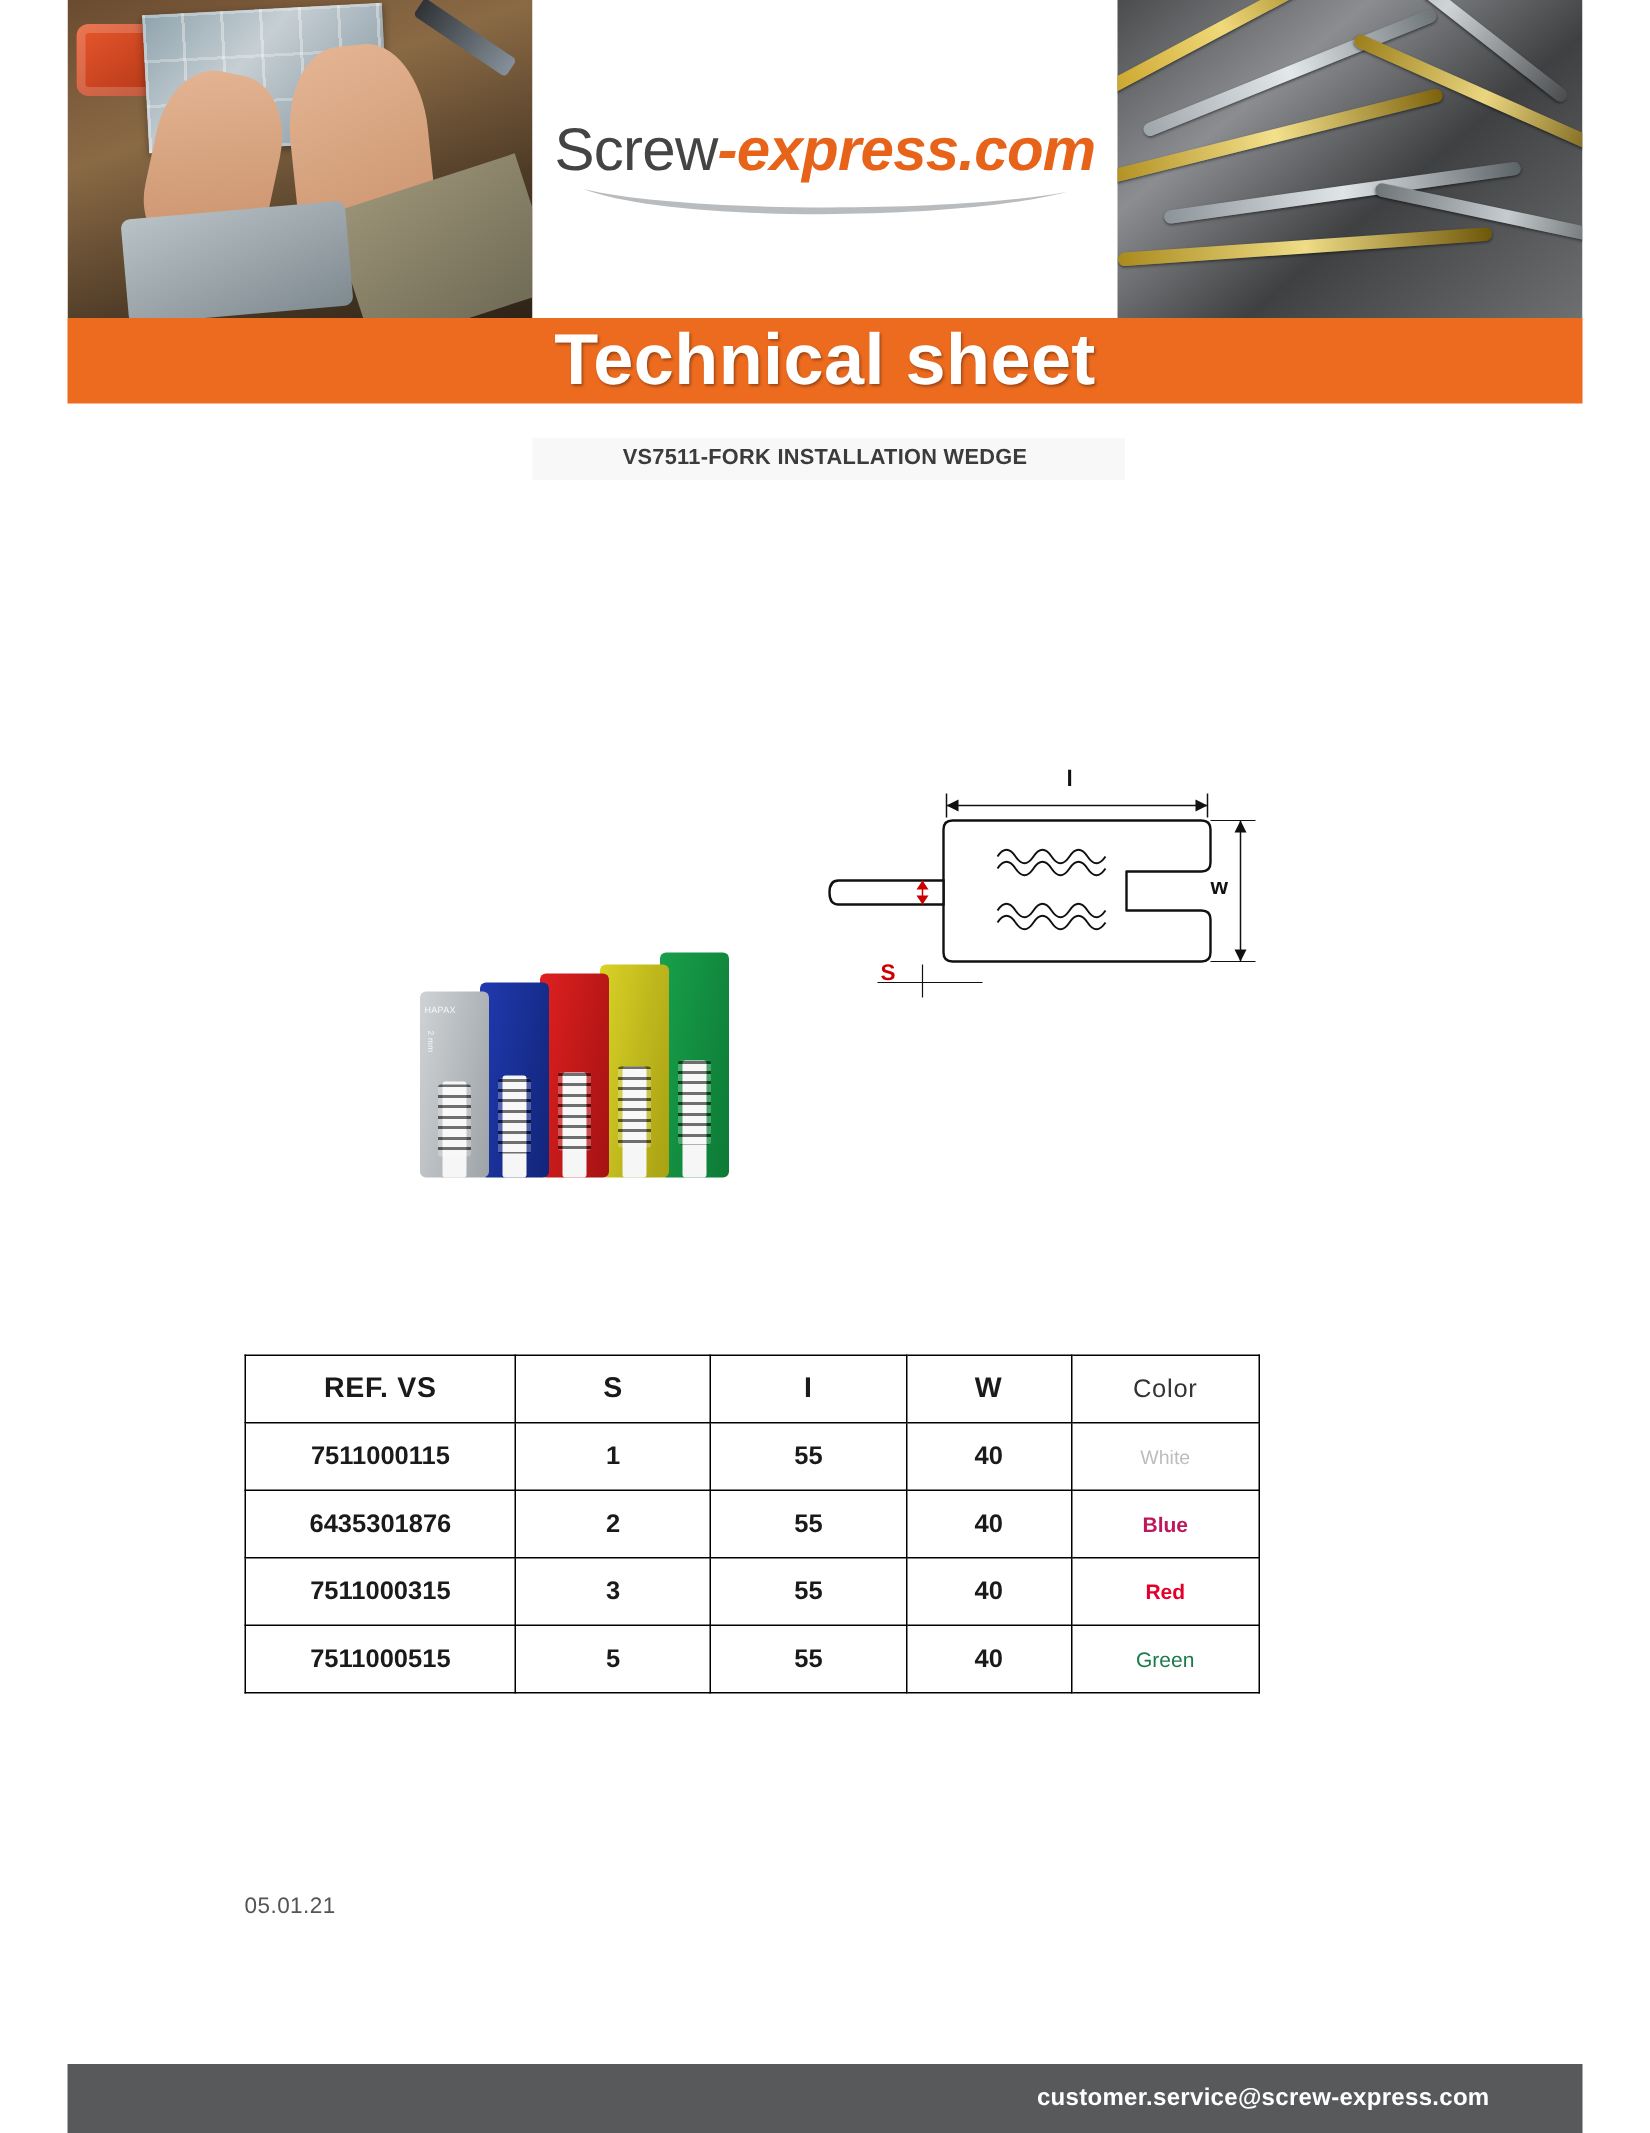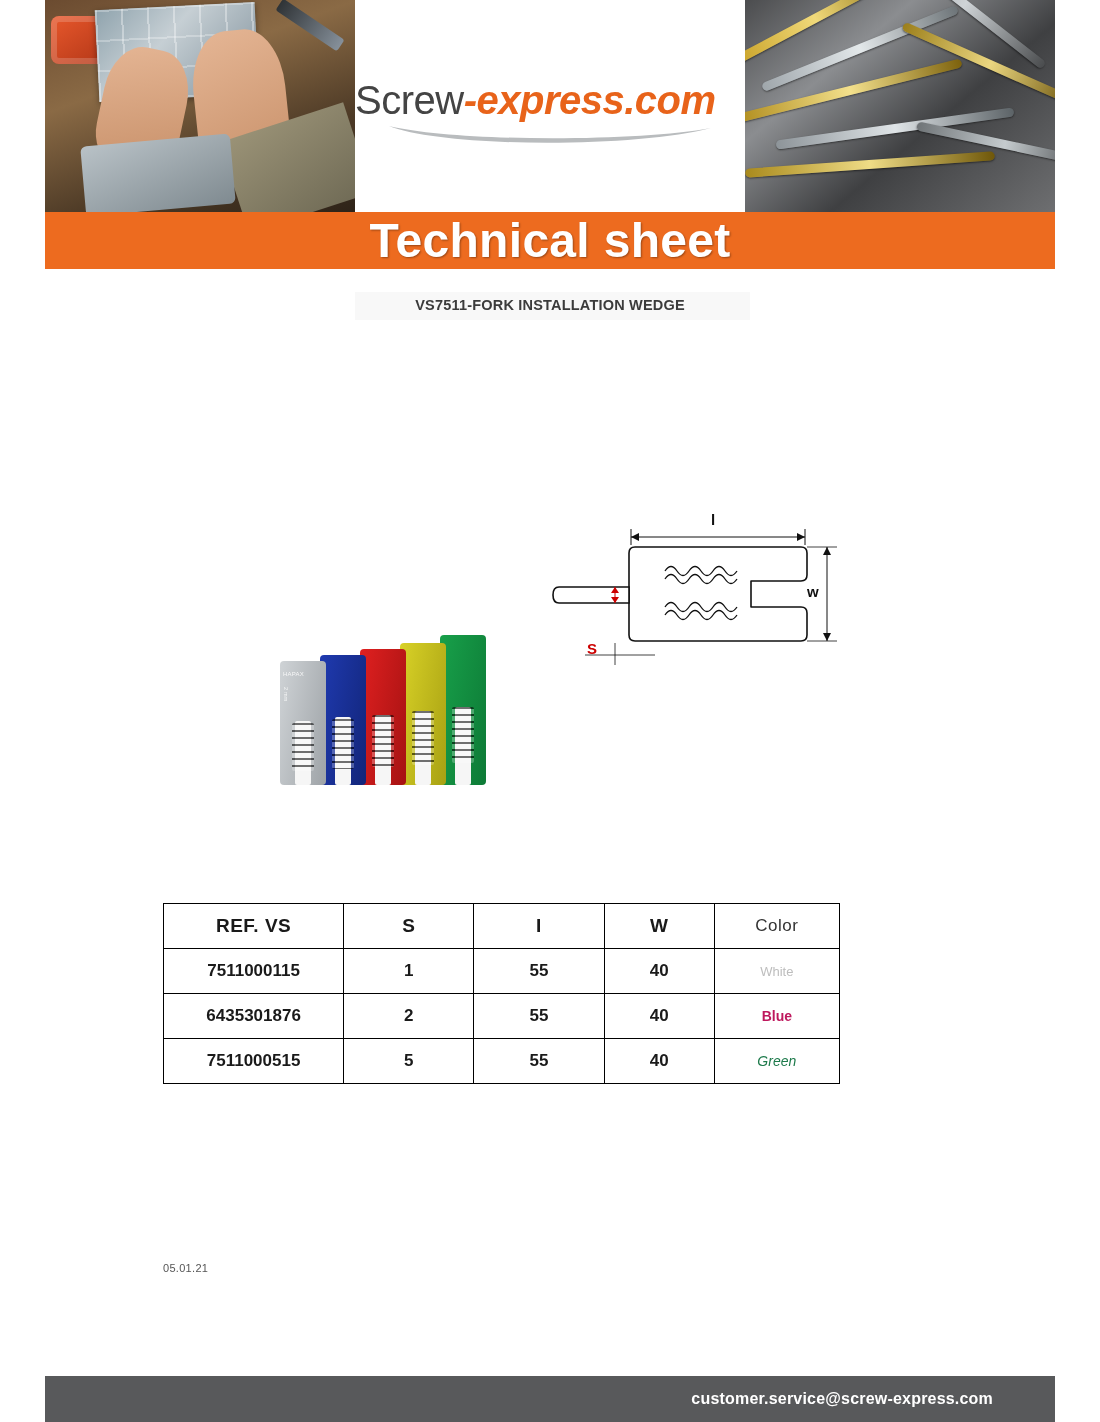--- a/index.html
+++ b/index.html
@@ -90,20 +90,21 @@
     transform: rotate(34deg);
     border-radius: 3px;
   }
 
   .header-logo {
     flex: 1;
     position: relative;
     background: #ffffff;
     display: flex;
     align-items: center;
+    justify-content: center;
   }
   .logo-text {
     font-size: 40px;
     font-weight: 400;
     color: #444444;
     letter-spacing: -0.5px;
     position: relative;
     top: -6px;
   }
   .logo-text .accent { color: #E8631A; font-style: italic; font-weight: 600;}
@@ -262,28 +263,28 @@
   td.c-w   { width: 110px; }
   td.c-col { width: 125px; margin-top: 22px; }
   td.c-col span {
     font-weight: bold;
     font-size: 14px;
   }
   .color-white  { color: #bdbdbd; font-weight: normal !important; font-size: 13px !important;}
   .color-blue   { color: #be185d; }
   .color-red    { color: #e4002b; }
   .color-yellow { color: #b8b400; }
-  .color-green  { color: #1d7a4b; font-weight: normal !important; font-size: 14px !important; font-style: italic;}
+  .color-green  { color: #1d7a4b; font-weight: normal !important; font-size: 14px !important;}
 
   
   .datestamp {
     position: absolute;
     left: 163px;
     top: 1262px;
-    font-size: 11px;
+    font-size: 15px;
     color: #555;
     letter-spacing: .3px;
   }
 
   
   .footer {
     position: absolute;
     left: 45px;
     top: 1376px;
     width: 1010px;
@@ -438,20 +439,27 @@
           <td class="c-col"><span class="color-white">White</span></td>
         </tr>
         <tr>
           <td class="c-ref">6435301876</td>
           <td class="c-s">2</td>
           <td class="c-i">55</td>
           <td class="c-w">40</td>
           <td class="c-col"><span class="color-blue">Blue</span></td>
         </tr>
         <tr>
+          <td class="c-ref">7511000315</td>
+          <td class="c-s">3</td>
+          <td class="c-i">55</td>
+          <td class="c-w">40</td>
+          <td class="c-col"><span class="color-red">Red</span></td>
+        </tr>
+        <tr>
           <td class="c-ref">7511000515</td>
           <td class="c-s">5</td>
           <td class="c-i">55</td>
           <td class="c-w">40</td>
           <td class="c-col"><span class="color-green">Green</span></td>
         </tr>
       </tbody>
     </table>
   </div>
 

